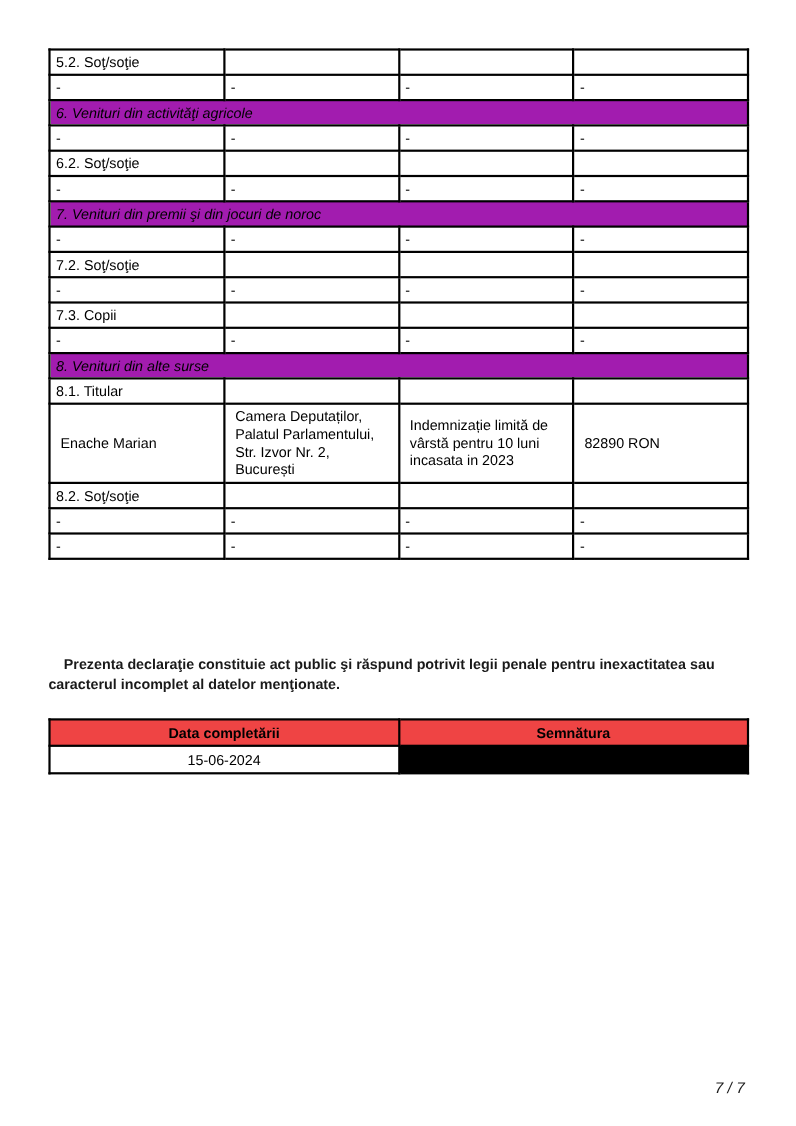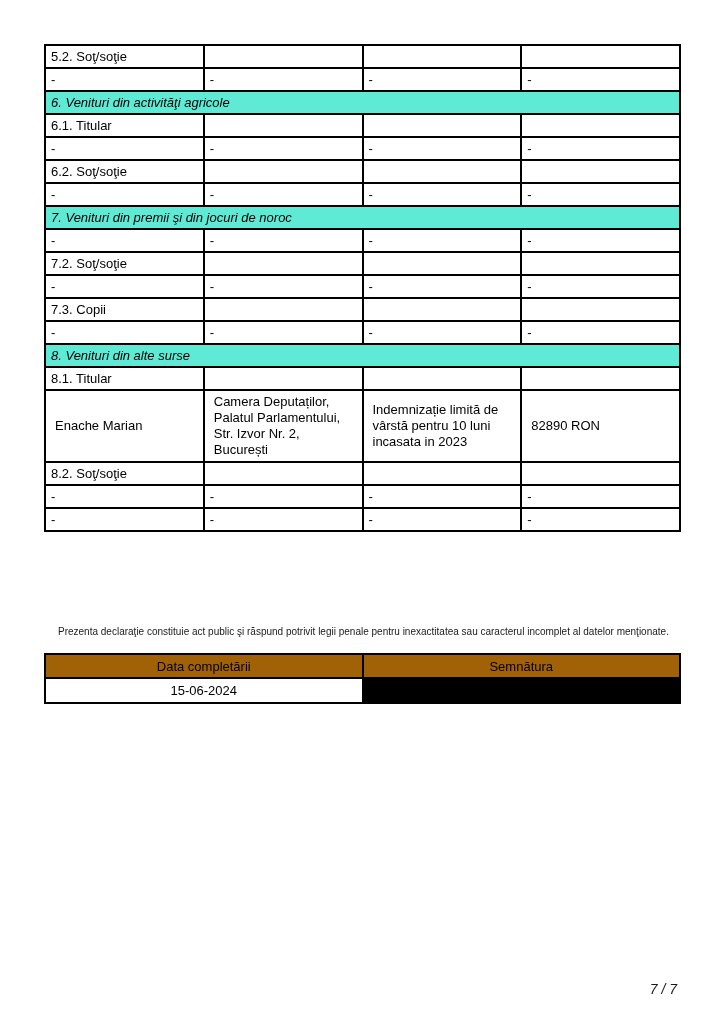--- a/index.html
+++ b/index.html
@@ -26,58 +26,57 @@
     border: 2px solid #000000;
     font-size: 13px;
     line-height: 16px;
     padding: 2px 5px;
     height: 23px;
     vertical-align: middle;
     overflow: hidden;
     word-wrap: break-word;
   }
   .income-table td.section-cell {
-    background: #5eead4;
+    background: #a21caf;
     font-style: italic;
   }
   .income-table tr.tall-row td {
     height: 56px;
     padding: 3px 9px;
   }
 
   .declaration {
     position: absolute;
     left: 44px;
     top: 595px;
     width: 636px;
-    font-size: 10px;
-    font-weight: normal;
+    font-size: 13px;
+    font-weight: bold;
     line-height: 18px;
     text-indent: 14px;
     color: #1a1a1a;
-    margin-top: 28px;
   }
 
   .sign-table {
     position: absolute;
     left: 44px;
     top: 653px;
     width: 637px;
   }
   .sign-table td {
     border: 2px solid #000000;
     font-size: 13px;
     height: 24px;
     text-align: center;
     vertical-align: middle;
     padding: 2px 4px;
   }
   .sign-table td.hdr-cell {
-    background: #a16207;
-    font-weight: normal;
+    background: #ef4444;
+    font-weight: bold;
   }
   .sign-table td.sig-redacted {
     background: #000000;
     height: 25px;
   }
 
   .page-number {
     position: absolute;
     right: 47px;
     top: 981px;
@@ -108,26 +107,20 @@
       <tr>
         <td>-</td>
         <td>-</td>
         <td>-</td>
         <td>-</td>
       </tr>
       <tr>
         <td class="section-cell" colspan="4">6. Venituri din activităţi agricole</td>
       </tr>
       <tr>
-        <td>6.1. Titular</td>
-        <td></td>
-        <td></td>
-        <td></td>
-      </tr>
-      <tr>
         <td>-</td>
         <td>-</td>
         <td>-</td>
         <td>-</td>
       </tr>
       <tr>
         <td>6.2. Soţ/soţie</td>
         <td></td>
         <td></td>
         <td></td>

